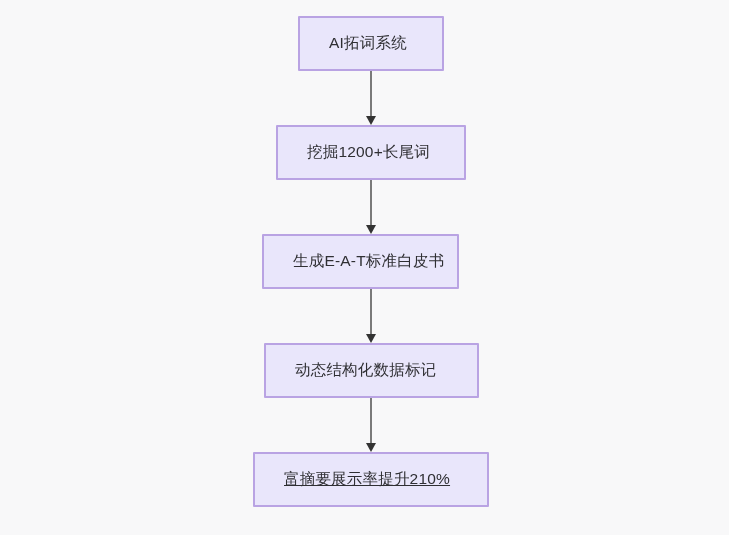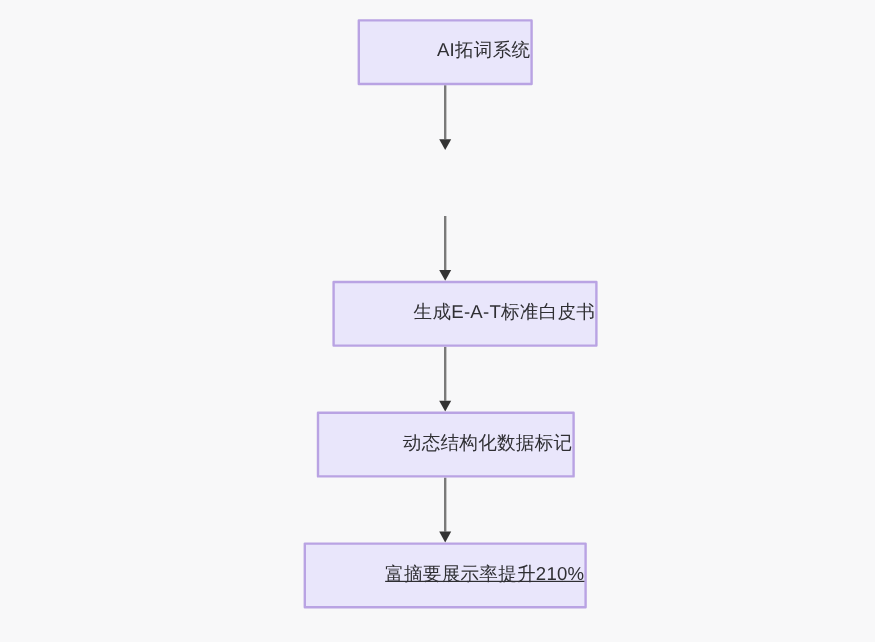--- a/index.html
+++ b/index.html
@@ -20,27 +20,28 @@
     height: 535px;
   }
   .node {
     position: absolute;
     box-sizing: border-box;
     background: #e9e6fb;
     border: 2px solid #b9a3e3;
     border-radius: 1px;
     display: flex;
     align-items: center;
-    justify-content: flex-end;
+    justify-content: flex-start;
     color: #2f2f33;
     font-size: 15.5px;
     line-height: 1.2;
     letter-spacing: 0.2px;
     white-space: nowrap;
     user-select: none;
+    padding-left: 29px;
   }
   .node-label {
     display: block;
     text-align: center;
   }
   .edge {
     position: absolute;
     width: 0;
     pointer-events: none;
   }
@@ -85,22 +86,25 @@
 
   <div class="edge" style="left:371px; top:398px; height:54px;">
     <div class="edge-line" style="height:45px;"></div>
     <div class="edge-head" style="top:45px;"></div>
   </div>
 
   <div class="node" style="left:298px; top:16px; width:146px; height:55px;">
     <span class="node-label">AI拓词系统</span>
   </div>
 
+  <div class="node" style="left:276px; top:125px; width:190px; height:55px;">
+    <span class="node-label">挖掘1200+长尾词</span>
+  </div>
 
-  <div class="node" style="left:277px; top:234px; width:221px; height:55px;">
+  <div class="node" style="left:262px; top:234px; width:197px; height:55px;">
     <span class="node-label">生成E-A-T标准白皮书</span>
   </div>
 
   <div class="node" style="left:264px; top:343px; width:215px; height:55px;">
     <span class="node-label">动态结构化数据标记</span>
   </div>
 
   <div class="node" style="left:253px; top:452px; width:236px; height:55px;text-decoration:underline;">
     <span class="node-label">富摘要展示率提升210%</span>
   </div>

